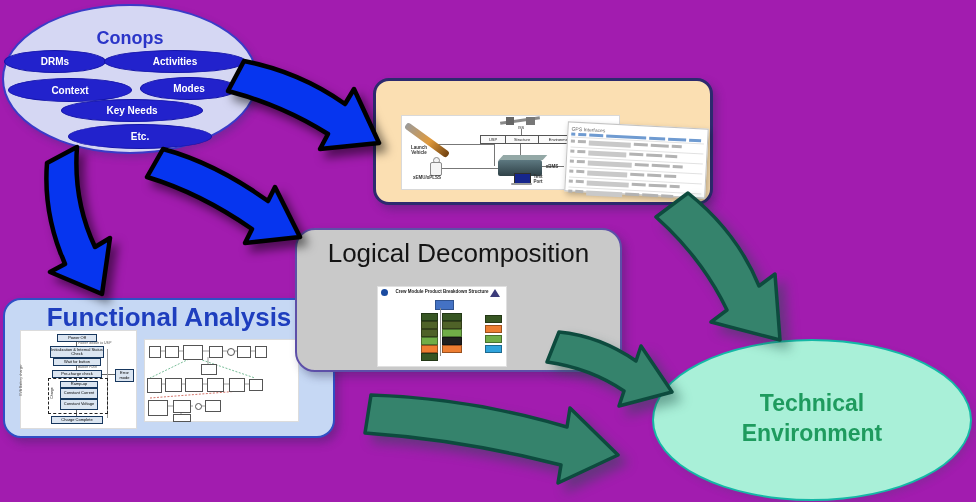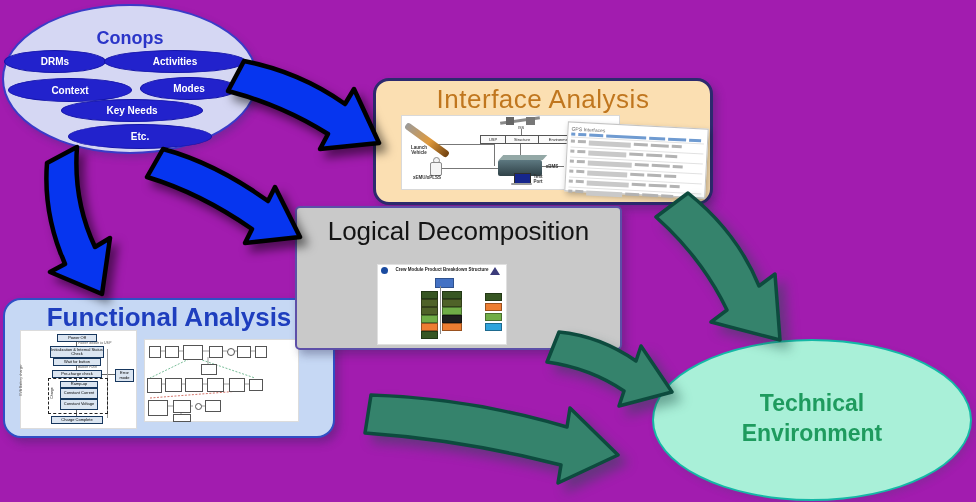--- a/index.html
+++ b/index.html
@@ -49,22 +49,22 @@
         display:flex;align-items:center;justify-content:center;height:7px;}
   .avionics{left:96px;top:44px;width:44px;height:16px;border-radius:2px;
             background:linear-gradient(180deg,#5d7880,#2f4147);}
   .avionics:before{content:"";position:absolute;left:3px;top:-5px;width:44px;height:5px;background:#93a8a6;
             transform:skewX(-42deg);}
   .laptop-screen{left:112px;top:57px;width:15px;height:9px;background:#16268c;border:1px solid #2e2e2e;}
   .laptop-base{left:109px;top:66.5px;width:21px;height:2.5px;background:#9b9b9b;border-radius:1px;}
   .cline{background:#777;}
 
   
-  .ld{left:295px;top:206px;width:323px;height:140px;background:#C9C9C9;border:2.5px solid #5D4FA8;
-      border-radius:5px;z-index:4;}
+  .ld{left:295px;top:228px;width:323px;height:140px;background:#C9C9C9;border:2.5px solid #5D4FA8;
+      border-radius:20px;z-index:4;}
   .ld-title{top:8px;font-size:26px;color:#141414;}
   .pbs{left:80px;top:56px;width:128px;height:79px;background:#ffffff;border:1px solid #e0e0e0;}
   .pbs-title{left:12px;top:2px;width:104px;text-align:center;font-size:4.5px;font-weight:bold;color:#222;}
   .nasa-logo{left:3px;top:2px;width:7px;height:7px;border-radius:50%;background:#1a4ba0;}
   .tri-logo{left:112px;top:2px;width:0;height:0;border-left:5px solid transparent;
             border-right:5px solid transparent;border-bottom:8px solid #3b3b7a;}
   .pbox{width:15px;height:6px;border:0.5px solid rgba(0,0,0,.35);}
 
   
   .fa{left:3px;top:298px;width:328px;height:136px;background:#C6D8F4;border:2.5px solid #2F4FC5;
@@ -201,21 +201,20 @@
       <div class="abs pbox" style="left:64px;top:50px;width:18px;background:#1f1f1f;"></div>
       <div class="abs pbox" style="left:64px;top:58px;width:18px;background:#ED7D31;"></div>
       <div class="abs pbox" style="left:107px;top:28px;background:#375623;"></div>
       <div class="abs pbox" style="left:107px;top:38px;background:#ED7D31;"></div>
       <div class="abs pbox" style="left:107px;top:48px;background:#70AD47;"></div>
       <div class="abs pbox" style="left:107px;top:58px;background:#2FA3DC;"></div>
     </div>
   </div>
 
   <div class="abs ia panelbox">
-    <div class="abs ptitle ia-title">Interface Analysis</div>
 
     <div class="abs ia-diagram">
       <div class="abs cline" style="left:34px;top:28px;width:58px;height:0.8px;"></div>
       <div class="abs cline" style="left:92px;top:28px;width:0.8px;height:22px;"></div>
       <div class="abs cline" style="left:38px;top:52px;width:58px;height:0.8px;"></div>
       <div class="abs cline" style="left:118px;top:26px;width:0.8px;height:18px;"></div>
       <div class="abs cline" style="left:140px;top:50px;width:22px;height:0.8px;"></div>
       <div class="abs cline" style="left:119px;top:13px;width:0.8px;height:6px;"></div>
 
       <div class="abs lv-rocket"></div>

